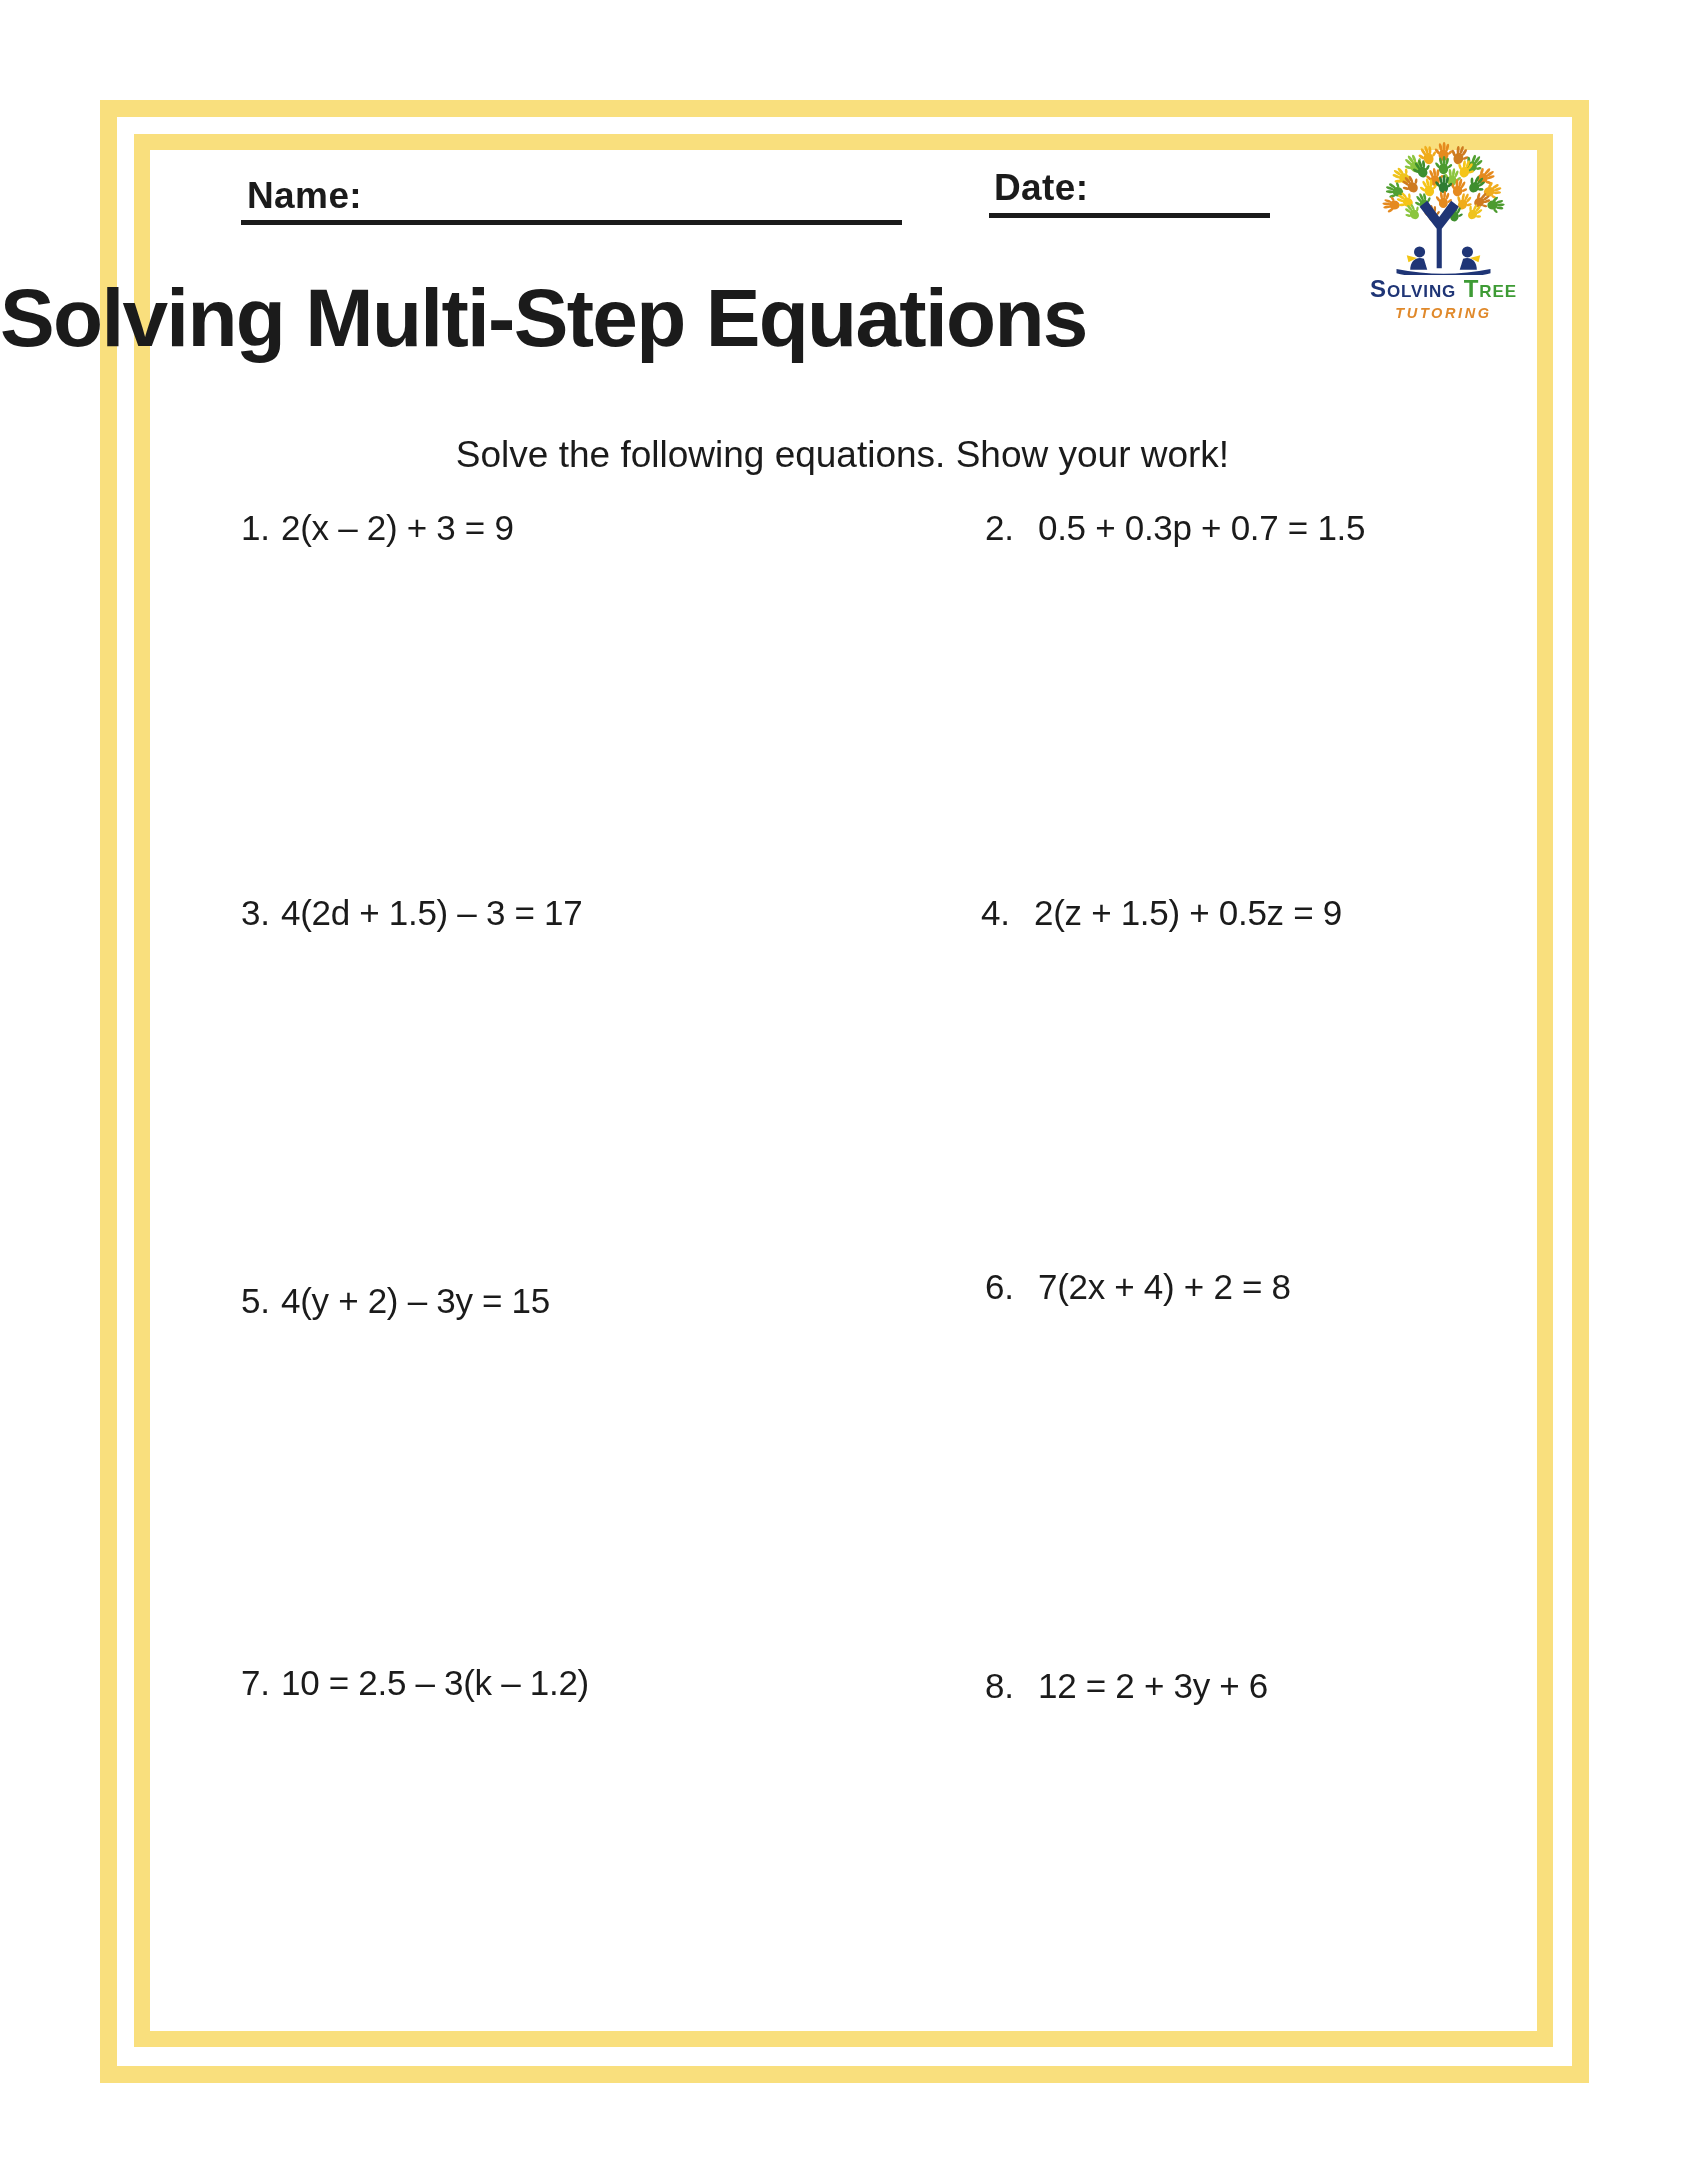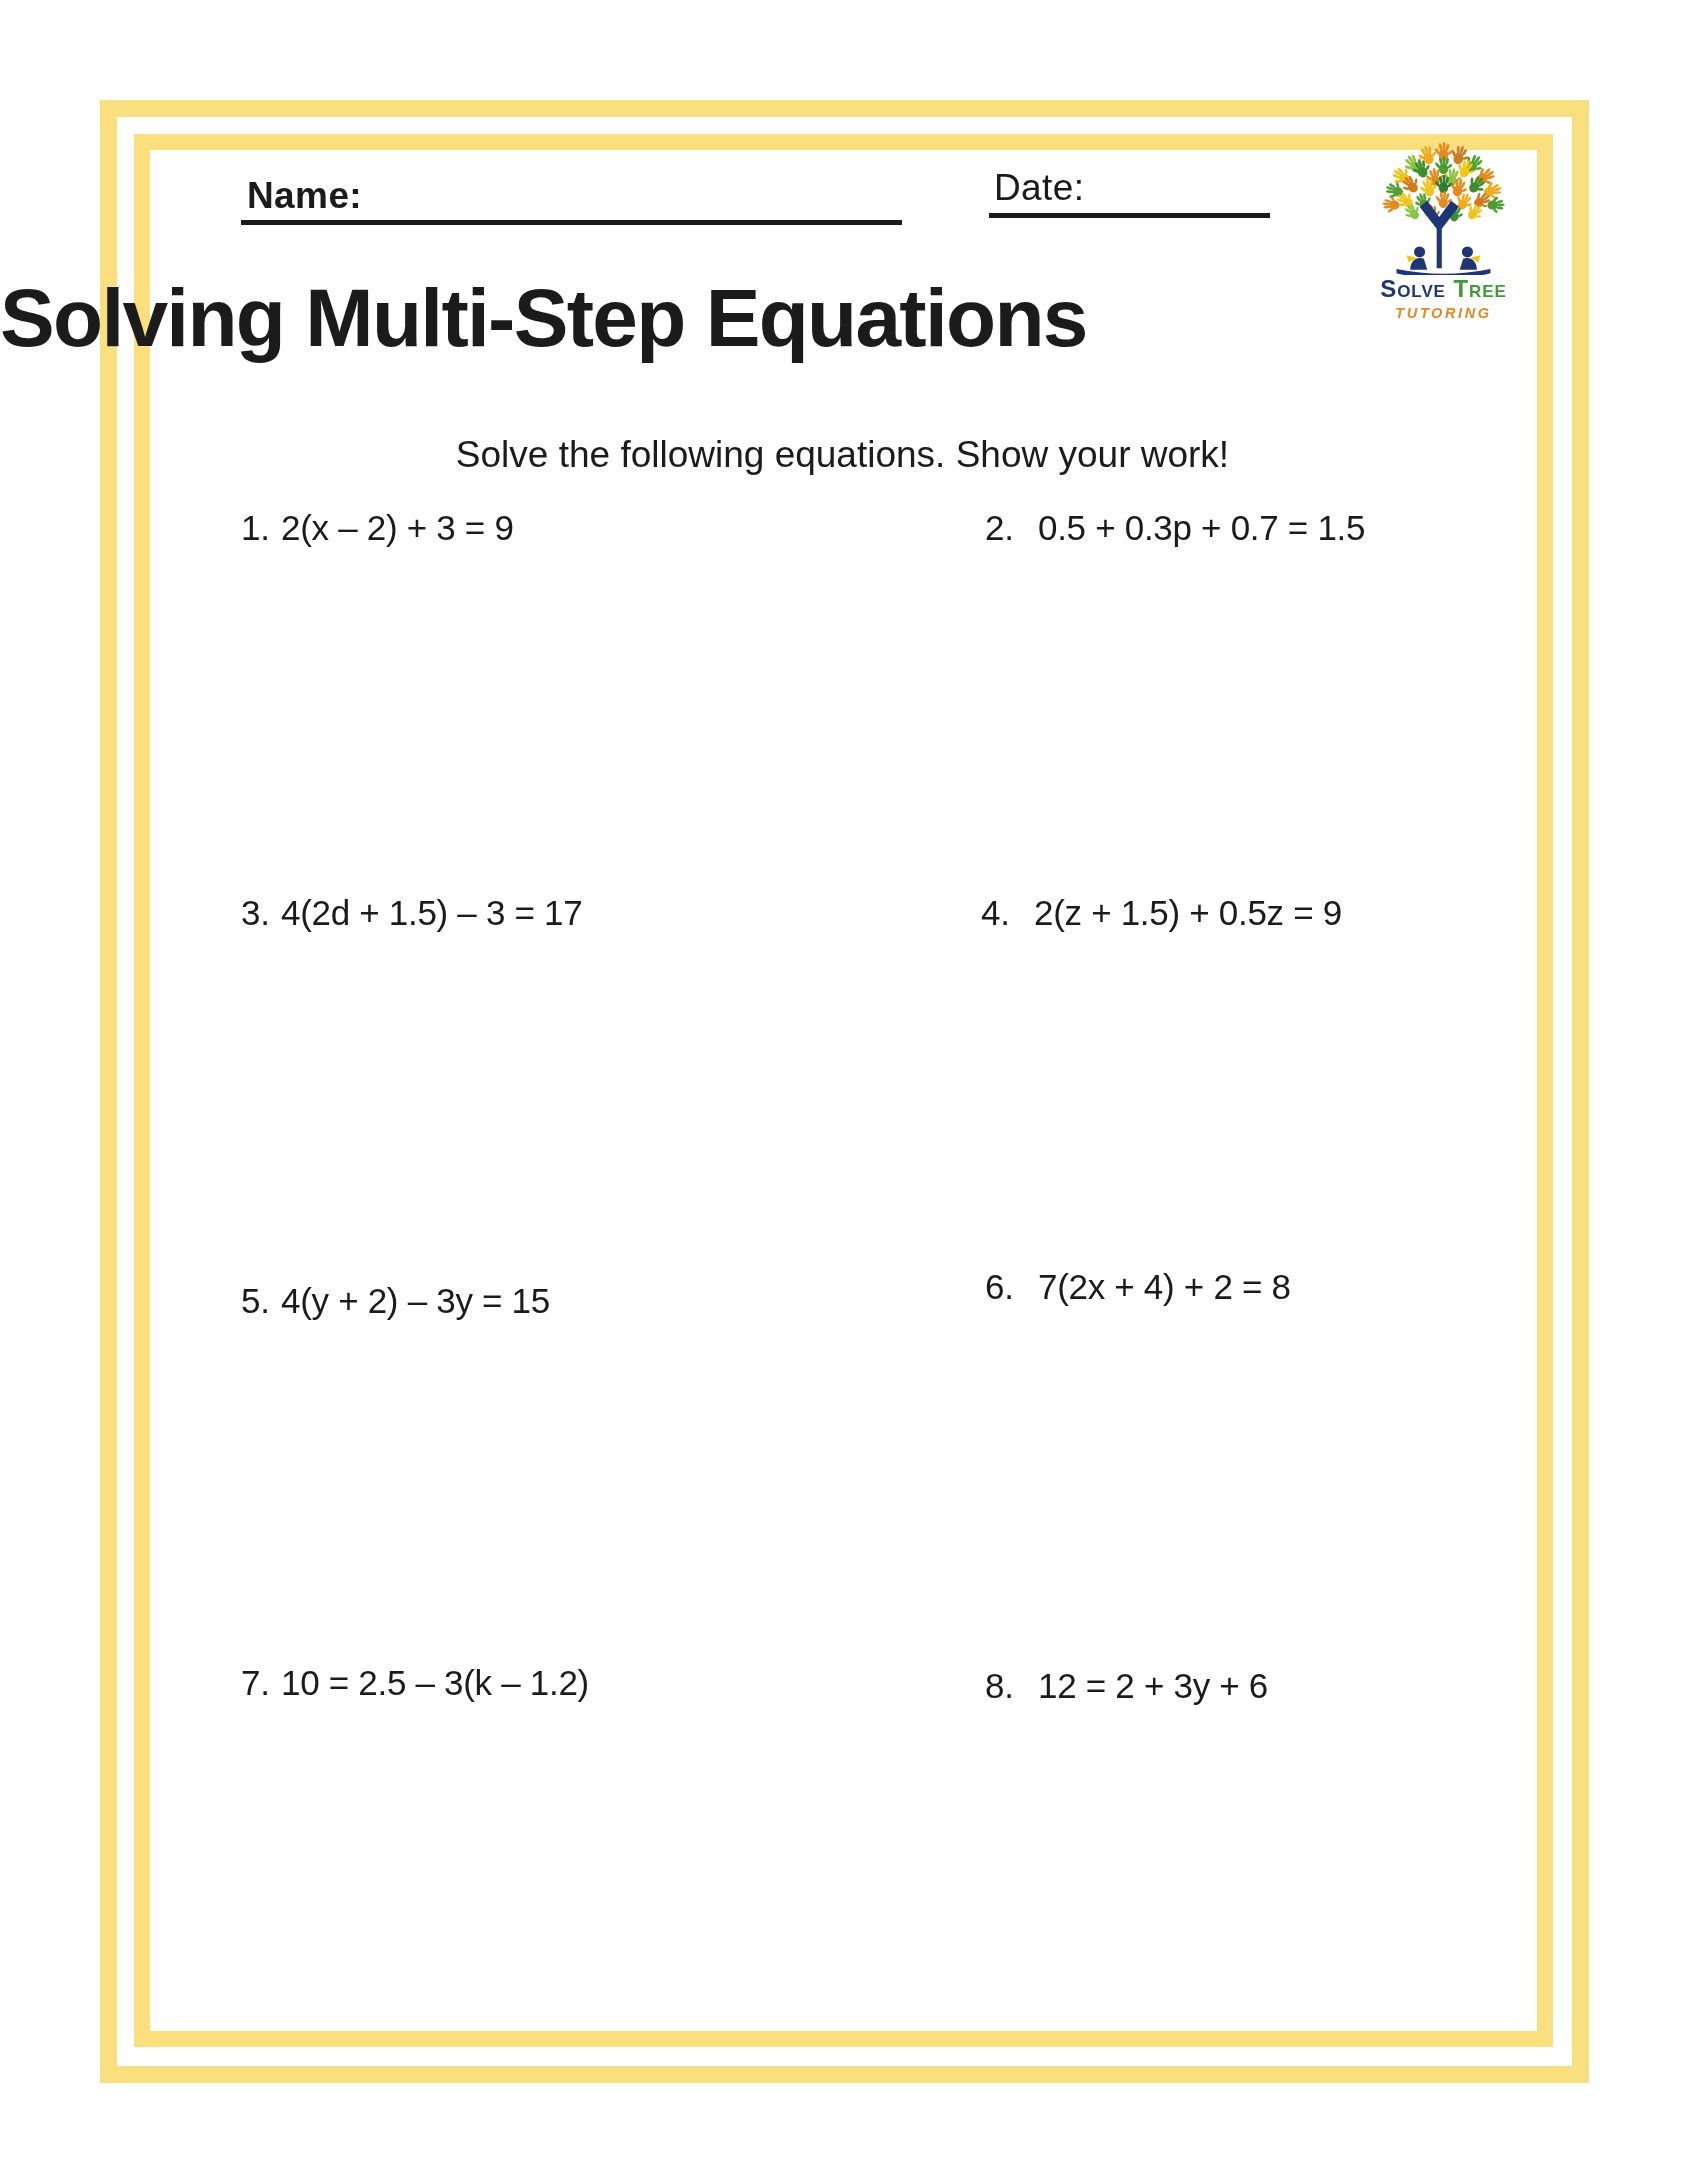--- a/index.html
+++ b/index.html
@@ -20,21 +20,21 @@
     position:absolute;left:100px;top:100px;width:1489px;height:1983px;
     border:17px solid var(--border-yellow);
   }
   .frame-inner{
     position:absolute;left:134px;top:134px;width:1419px;height:1913px;
     border:16px solid var(--border-yellow);
   }
   
   .name-label{position:absolute;left:247px;top:175px;font-size:37px;font-weight:600;letter-spacing:0.4px;text-align:center;}
   .name-underline{position:absolute;left:241px;top:220px;width:661px;height:5.1px;background:var(--ink);}
-  .date-label{position:absolute;left:994px;top:167px;font-size:37px;font-weight:400;letter-spacing:0.4px;}
+  .date-label{position:absolute;left:994px;top:167px;font-size:37px;font-weight:700;letter-spacing:0.4px;}
   .date-underline{position:absolute;left:989px;top:213px;width:281px;height:5.1px;background:var(--ink);}
   
   .logo{position:absolute;left:1348px;top:140px;width:191px;text-align:center;line-height:1;}
   .logo svg{display:block;margin:0 auto;}
   .logo-line1{font-variant:small-caps;font-size:24px;font-weight:600;letter-spacing:0.9px;margin-top:1.7px;white-space:nowrap;}
   .logo-willow{color:var(--logo-navy);}
   .logo-tree{color:var(--logo-green);margin-top:10px;}
   .logo-line2{color:var(--logo-orange);font-size:14.5px;font-weight:700;letter-spacing:2.6px;text-transform:uppercase;margin-top:5.1px;font-style:italic;}
   
   .title{
@@ -119,21 +119,21 @@
     <circle cx="77" cy="131" r="6.5" fill="#1F3576"></circle>
     <path d="M66,152 C66,141 74,136 82,139 L86,152 Z" fill="#1F3576"></path>
     <path d="M62,135 L74,138 L64,143 Z" fill="#F2C414"></path>
     <circle cx="133" cy="131" r="6.5" fill="#1F3576"></circle>
     <path d="M144,152 C144,141 136,136 128,139 L124,152 Z" fill="#1F3576"></path>
     <path d="M148,135 L136,138 L146,143 Z" fill="#F2C414"></path>
 
     <path d="M50,151 Q105,162 160,151 L160,156 Q105,169 50,156 Z" fill="#1F3576"></path>
   </svg>
   <div class="logo-line1">
-    <span class="logo-willow">Solve</span>
+    <span class="logo-willow">Solving</span>
     <span class="logo-tree">Tree</span>
   </div>
   <div class="logo-line2">Tutoring</div>
 </div>
 
 <h1 class="title">Solving Multi-Step Equations</h1>
 <div class="instructions">Solve the following equations. Show your work!</div>
 
 <div class="problem col1" id="p1">
   <span class="num">1.</span>

